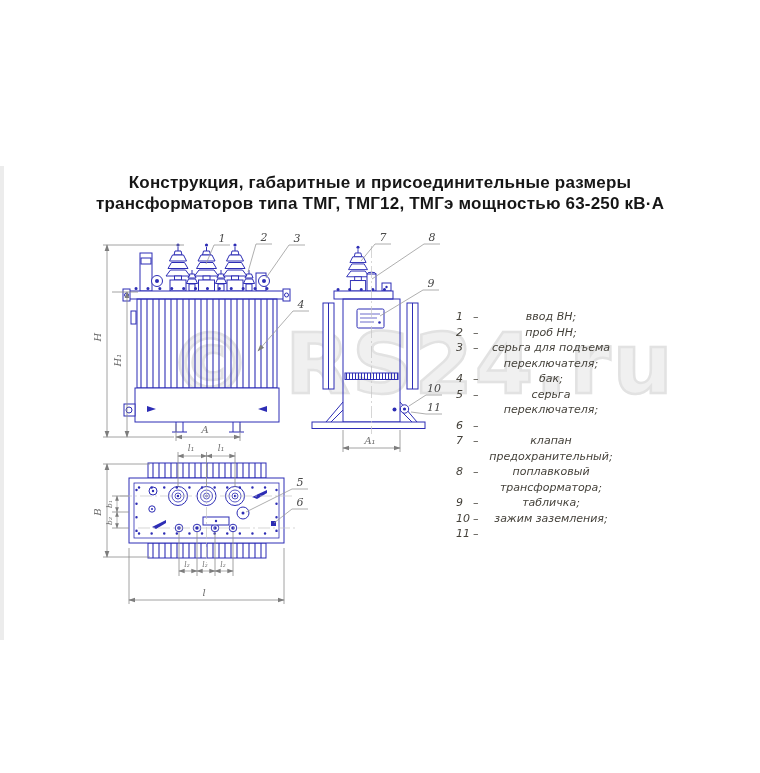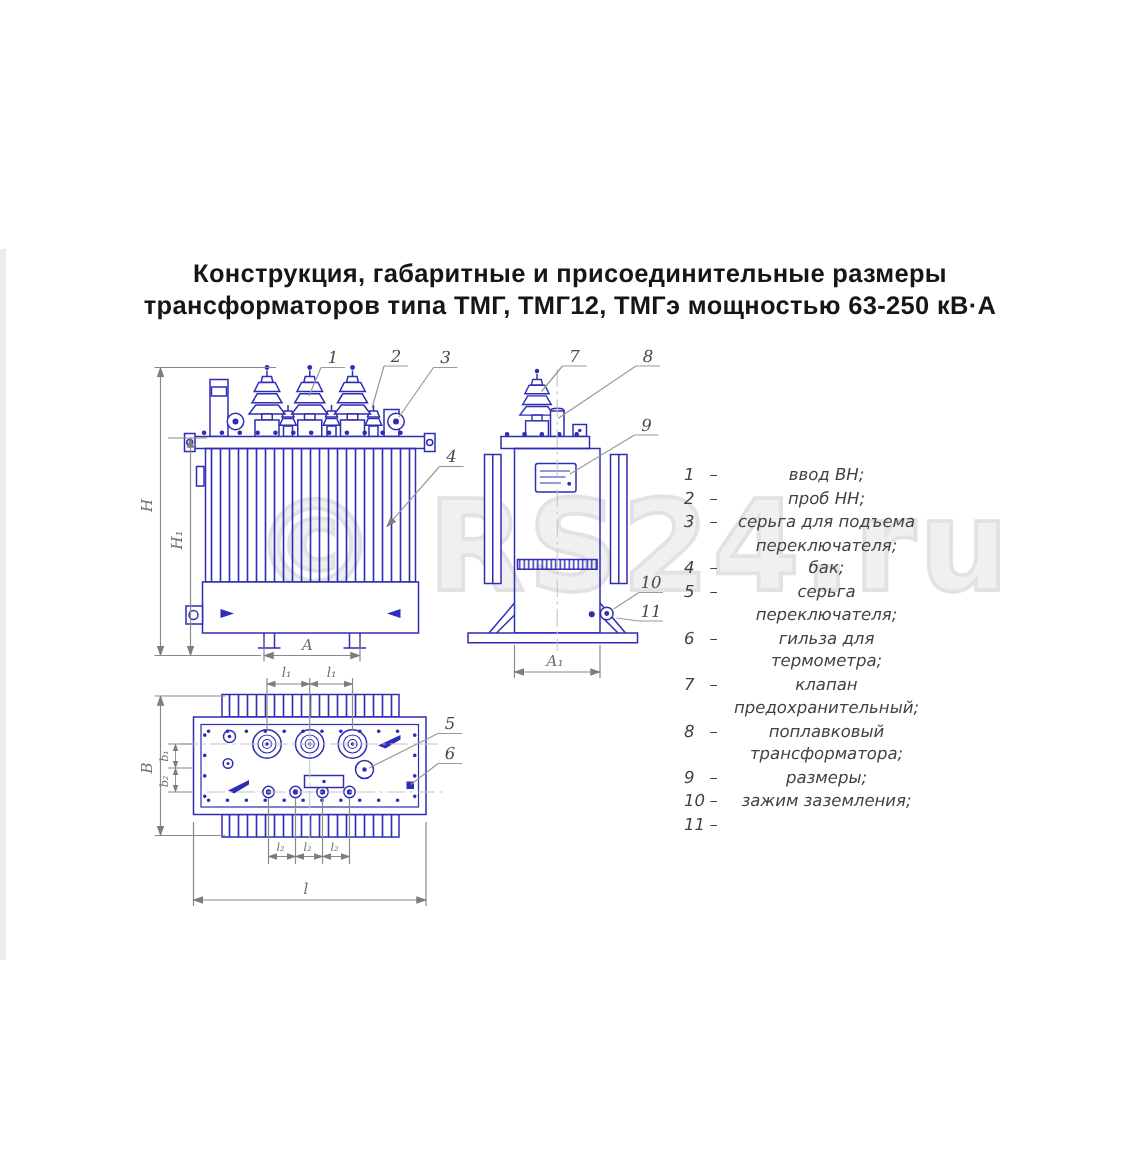--- a/index.html
+++ b/index.html
@@ -284,36 +284,35 @@
         <span class="lt">бак;</span>
       </div>
     <div class="lrow">
         <span class="ln">5</span>
         <span class="ld">–</span>
         <span class="lt">серьга переключателя;</span>
       </div>
     <div class="lrow">
         <span class="ln">6</span>
         <span class="ld">–</span>
-        <span class="lt">гильза для термометра;</span>
       </div>
     <div class="lrow">
         <span class="ln">7</span>
         <span class="ld">–</span>
         <span class="lt">клапан предохранительный;</span>
       </div>
     <div class="lrow">
         <span class="ln">8</span>
         <span class="ld">–</span>
         <span class="lt">поплавковый трансформатора;</span>
       </div>
     <div class="lrow">
         <span class="ln">9</span>
         <span class="ld">–</span>
-        <span class="lt">размеры;</span>
+        <span class="lt">табличка;</span>
       </div>
     <div class="lrow">
         <span class="ln">10</span>
         <span class="ld">–</span>
         <span class="lt">зажим заземления;</span>
       </div>
     <div class="lrow">
         <span class="ln">11</span>
         <span class="ld">–</span>
       </div>

